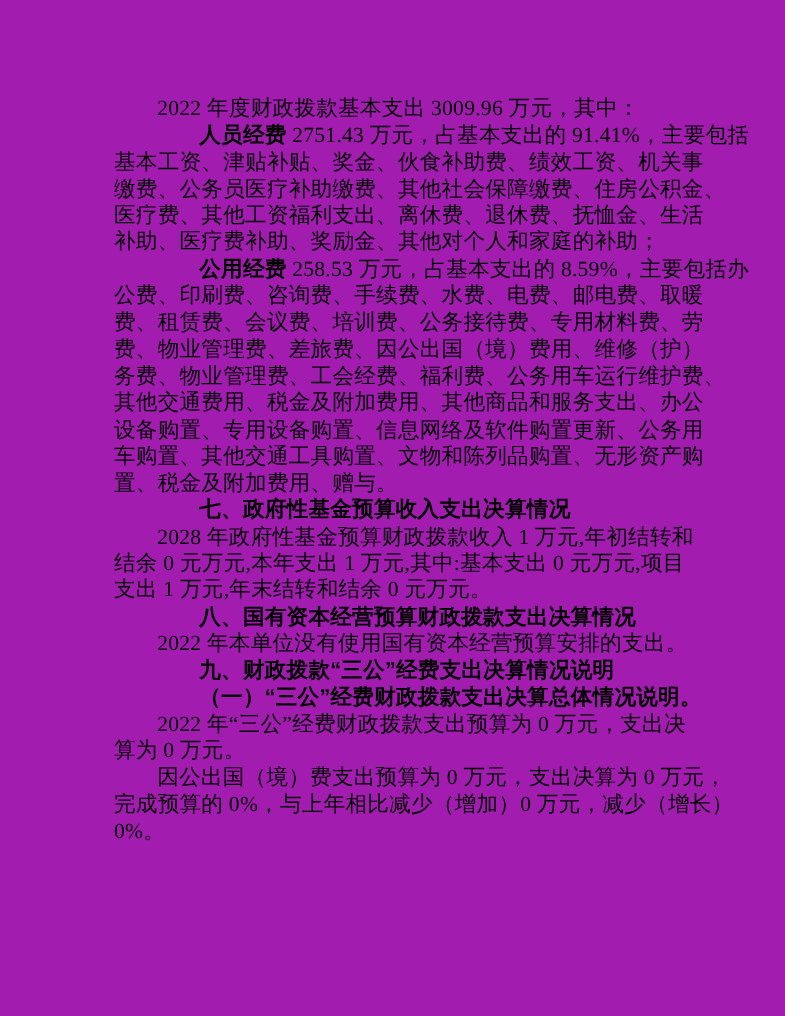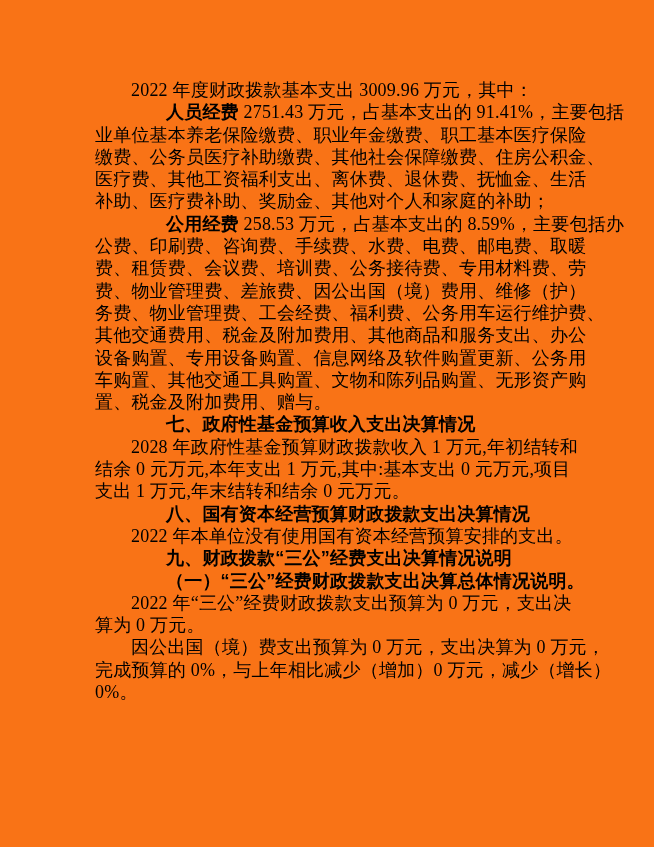--- a/index.html
+++ b/index.html
@@ -4,21 +4,21 @@
 <style>
   html, body {
     margin: 0;
     padding: 0;
     background: #ffffff;
   }
   .page {
     position: relative;
     width: 654px;
     height: 847px;
-    background: #f97316;
+    background: #a21caf;
     overflow: hidden;
     font-family: "Liberation Serif", serif;
   }
   .doc-body {
     position: absolute;
     left: 95px;
     top: 79px;
     width: 465px;
   }
   .line {
@@ -52,21 +52,21 @@
     text-align: right;
   }
 </style>
 </head>
 <body>
 
 <div class="page">
   <div class="doc-body">
       <div class="line indent"><span class="seg">2022 年度财政拨款基本支出 3009.96 万元，其中：</span></div>
       <div class="line indent justify"><span class="seg bold">人员经费</span><span class="seg"> 2751.43 万元，占基本支出的 91.41%，主要包括</span></div>
-      <div class="line justify"><span class="seg">业单位基本养老保险缴费、职业年金缴费、职工基本医疗保险</span></div>
+      <div class="line justify"><span class="seg">基本工资、津贴补贴、奖金、伙食补助费、绩效工资、机关事</span></div>
       <div class="line justify"><span class="seg">缴费、公务员医疗补助缴费、其他社会保障缴费、住房公积金、</span></div>
       <div class="line justify"><span class="seg">医疗费、其他工资福利支出、离休费、退休费、抚恤金、生活</span></div>
       <div class="line"><span class="seg">补助、医疗费补助、奖励金、其他对个人和家庭的补助；</span></div>
       <div class="line indent justify"><span class="seg bold">公用经费</span><span class="seg"> 258.53 万元，占基本支出的 8.59%，主要包括办</span></div>
       <div class="line justify"><span class="seg">公费、印刷费、咨询费、手续费、水费、电费、邮电费、取暖</span></div>
       <div class="line justify"><span class="seg">费、租赁费、会议费、培训费、公务接待费、专用材料费、劳</span></div>
       <div class="line justify"><span class="seg">费、物业管理费、差旅费、因公出国（境）费用、维修（护）</span></div>
       <div class="line justify"><span class="seg">务费、物业管理费、工会经费、福利费、公务用车运行维护费、</span></div>
       <div class="line justify"><span class="seg">其他交通费用、税金及附加费用、其他商品和服务支出、办公</span></div>
       <div class="line justify"><span class="seg">设备购置、专用设备购置、信息网络及软件购置更新、公务用</span></div>

